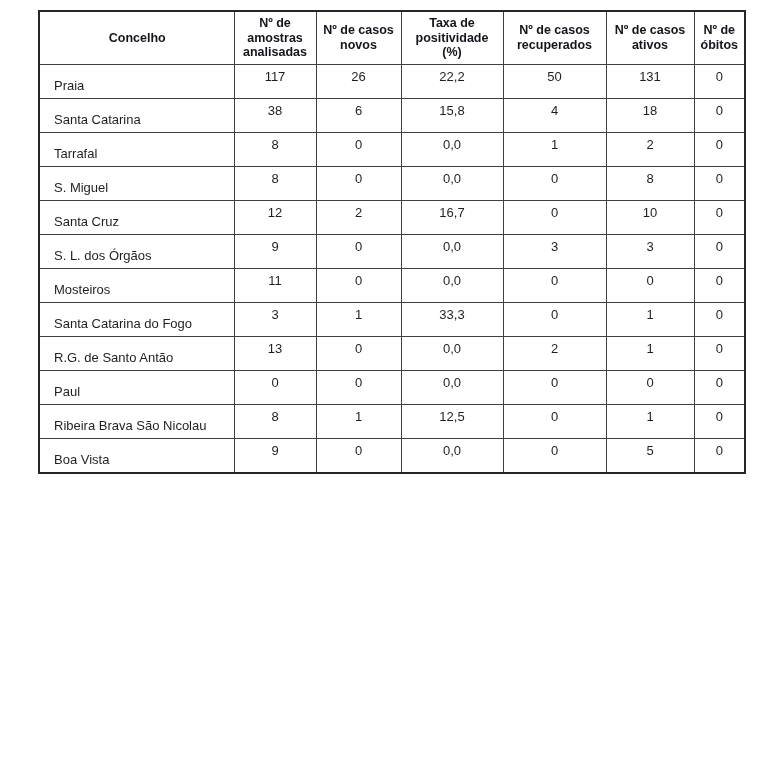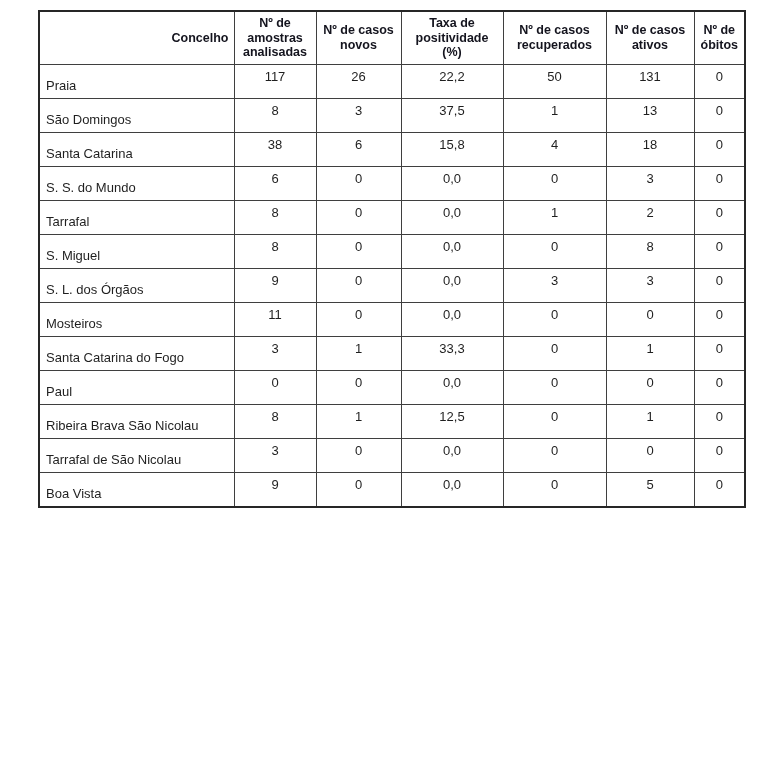--- a/index.html
+++ b/index.html
@@ -41,31 +41,31 @@
   thead th {
     background: #9dc3e6;
     font-weight: bold;
     font-size: 12.5px;
     text-align: center;
     vertical-align: middle;
     height: 48px;
     color: #14141e;
   }
   thead th.name-col {
-    text-align: right;
+    text-align: center;
     padding-left: 6px;
   }
   tbody td, tfoot td {
     height: 26px;
     text-align: center;
     vertical-align: middle;
   }
   tbody td.name-col, tfoot td.name-col {
     text-align: left;
-    padding-left: 6px;
+    padding-left: 14px;
     vertical-align: bottom;
     padding-bottom: 5px;
   }
   tbody td.num-col {
     vertical-align: top;
     padding-top: 4px;
   }
 </style>
 </head>
 <body>
@@ -96,62 +96,53 @@
         <tr>
           <td class="name-col">Praia</td>
           <td class="num-col">117</td>
           <td class="num-col">26</td>
           <td class="num-col">22,2</td>
           <td class="num-col">50</td>
           <td class="num-col">131</td>
           <td class="num-col">0</td>
         </tr>
         <tr>
-          <td class="name-col">São Domingos</td>
-          <td class="num-col">8</td>
-          <td class="num-col">3</td>
-          <td class="num-col">37,5</td>
-          <td class="num-col">1</td>
-          <td class="num-col">13</td>
-          <td class="num-col">0</td>
-        </tr>
-        <tr>
           <td class="name-col">Santa Catarina</td>
           <td class="num-col">38</td>
           <td class="num-col">6</td>
           <td class="num-col">15,8</td>
           <td class="num-col">4</td>
           <td class="num-col">18</td>
           <td class="num-col">0</td>
         </tr>
         <tr>
-          <td class="name-col">S. S. do Mundo</td>
-          <td class="num-col">6</td>
-          <td class="num-col">0</td>
-          <td class="num-col">0,0</td>
-          <td class="num-col">0</td>
-          <td class="num-col">3</td>
-          <td class="num-col">0</td>
-        </tr>
-        <tr>
           <td class="name-col">Tarrafal</td>
           <td class="num-col">8</td>
           <td class="num-col">0</td>
           <td class="num-col">0,0</td>
           <td class="num-col">1</td>
           <td class="num-col">2</td>
           <td class="num-col">0</td>
         </tr>
         <tr>
           <td class="name-col">S. Miguel</td>
           <td class="num-col">8</td>
           <td class="num-col">0</td>
           <td class="num-col">0,0</td>
           <td class="num-col">0</td>
           <td class="num-col">8</td>
+          <td class="num-col">0</td>
+        </tr>
+        <tr>
+          <td class="name-col">Santa Cruz</td>
+          <td class="num-col">12</td>
+          <td class="num-col">2</td>
+          <td class="num-col">16,7</td>
+          <td class="num-col">0</td>
+          <td class="num-col">10</td>
           <td class="num-col">0</td>
         </tr>
         <tr>
           <td class="name-col">S. L. dos Órgãos</td>
           <td class="num-col">9</td>
           <td class="num-col">0</td>
           <td class="num-col">0,0</td>
           <td class="num-col">3</td>
           <td class="num-col">3</td>
           <td class="num-col">0</td>
@@ -168,44 +159,44 @@
         <tr>
           <td class="name-col">Santa Catarina do Fogo</td>
           <td class="num-col">3</td>
           <td class="num-col">1</td>
           <td class="num-col">33,3</td>
           <td class="num-col">0</td>
           <td class="num-col">1</td>
           <td class="num-col">0</td>
         </tr>
         <tr>
+          <td class="name-col">R.G. de Santo Antão</td>
+          <td class="num-col">13</td>
+          <td class="num-col">0</td>
+          <td class="num-col">0,0</td>
+          <td class="num-col">2</td>
+          <td class="num-col">1</td>
+          <td class="num-col">0</td>
+        </tr>
+        <tr>
           <td class="name-col">Paul</td>
           <td class="num-col">0</td>
           <td class="num-col">0</td>
           <td class="num-col">0,0</td>
           <td class="num-col">0</td>
           <td class="num-col">0</td>
           <td class="num-col">0</td>
         </tr>
         <tr>
           <td class="name-col">Ribeira Brava São Nicolau</td>
           <td class="num-col">8</td>
           <td class="num-col">1</td>
           <td class="num-col">12,5</td>
           <td class="num-col">0</td>
           <td class="num-col">1</td>
-          <td class="num-col">0</td>
-        </tr>
-        <tr>
-          <td class="name-col">Tarrafal de São Nicolau</td>
-          <td class="num-col">3</td>
-          <td class="num-col">0</td>
-          <td class="num-col">0,0</td>
-          <td class="num-col">0</td>
-          <td class="num-col">0</td>
           <td class="num-col">0</td>
         </tr>
         <tr>
           <td class="name-col">Boa Vista</td>
           <td class="num-col">9</td>
           <td class="num-col">0</td>
           <td class="num-col">0,0</td>
           <td class="num-col">0</td>
           <td class="num-col">5</td>
           <td class="num-col">0</td>

